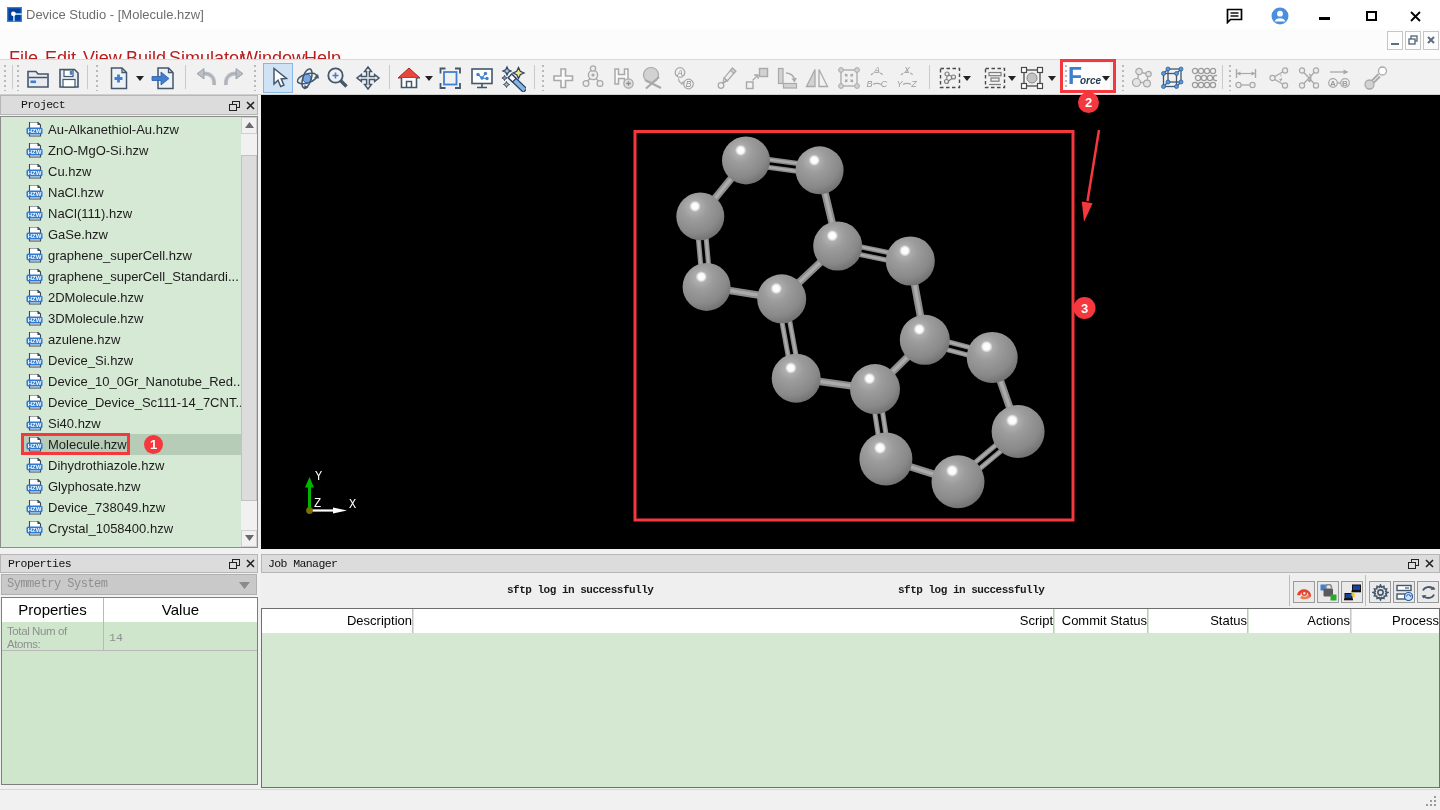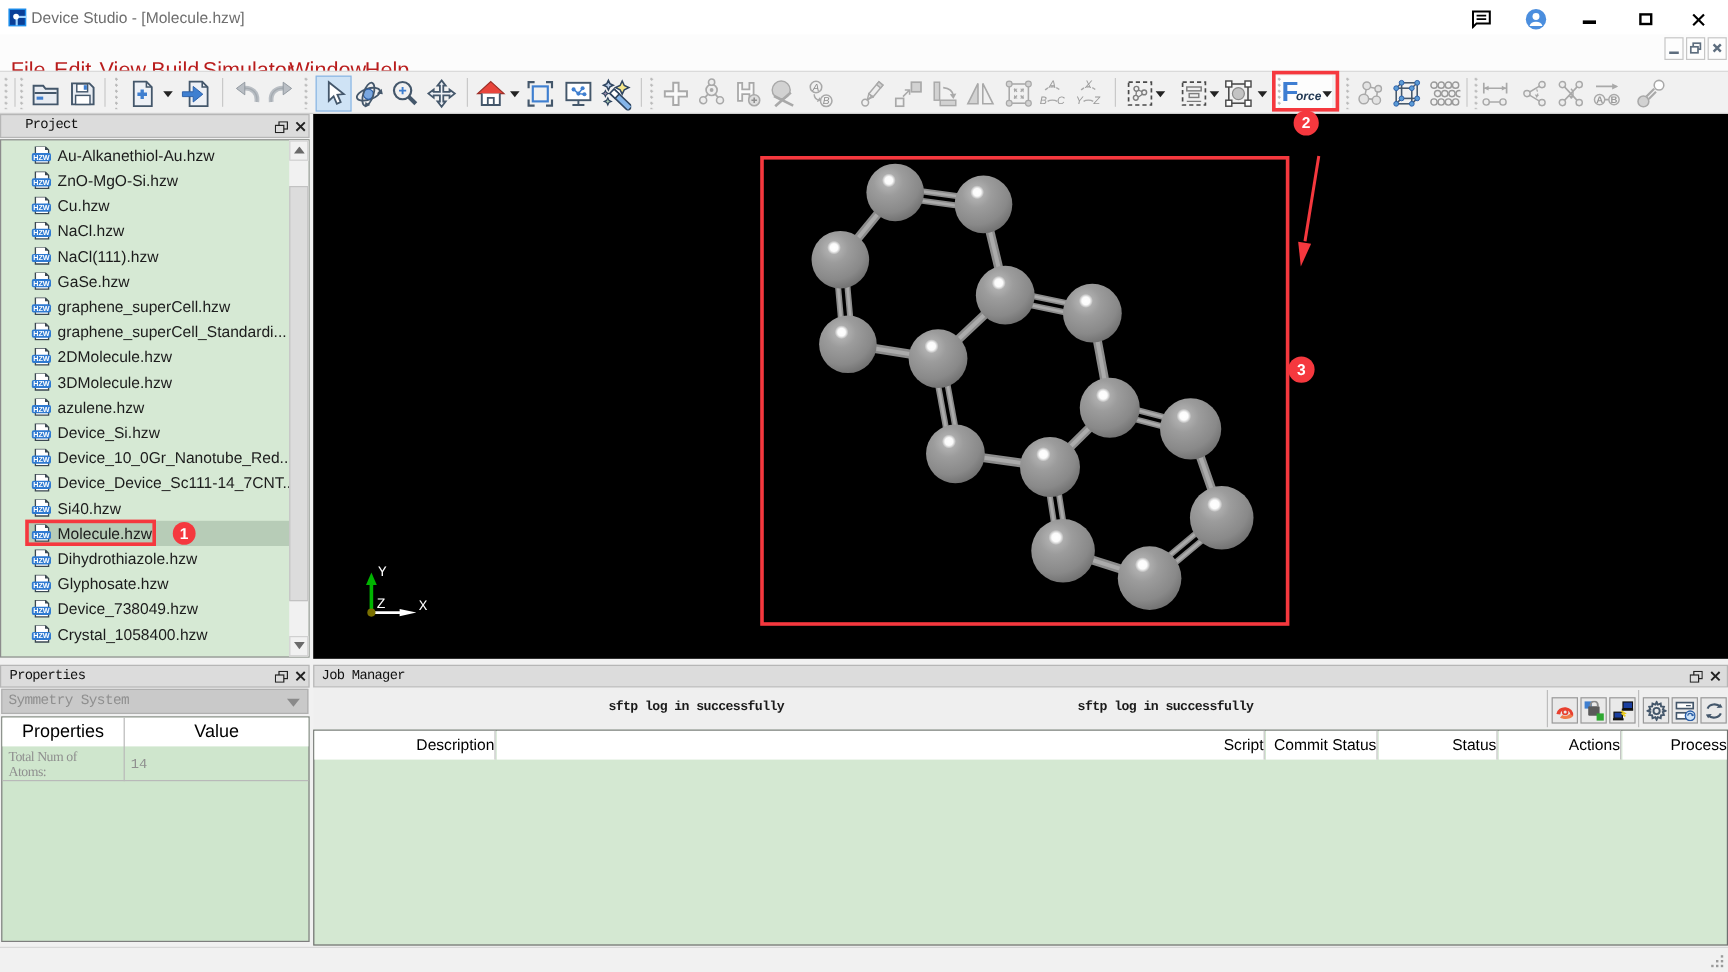--- a/index.html
+++ b/index.html
@@ -665,21 +665,21 @@
   <svg class="abs" style="right:6px;top:7px" width="11" height="8">
       <polygon points="0,0 11,0 5.5,7" fill="#8a8a8a"></polygon>
     </svg>
 </div>
 <div id="prop-table">
   <div class="abs" style="left:0;top:0;width:255px;height:24px;background:#fff"></div>
   <div class="abs" style="left:101px;top:0;width:1px;height:53px;background:#b9b9b9"></div>
   <div class="abs" style="left:0;top:0;width:101px;height:24px;font-size:15px;color:#000;text-align:center;line-height:24px">Properties</div>
   <div class="abs" style="left:102px;top:0;width:153px;height:24px;font-size:15px;color:#000;text-align:center;line-height:24px">Value</div>
   <div class="abs" style="left:0;top:24px;width:255px;height:29px;border-bottom:1px solid #b9b9b9"></div>
-  <div class="abs" style="left:5px;top:27px;font-family:Liberation Serif, serif;font-size:11.5px;letter-spacing:-0.4px;color:#8f8f8f;line-height:13px">Total Num of<br>Atoms:</div>
+  <div class="abs" style="left:5px;top:27px;font-family:Liberation Sans, sans-serif;font-size:11.5px;letter-spacing:-0.4px;color:#8f8f8f;line-height:13px">Total Num of<br>Atoms:</div>
   <div class="abs" style="left:107px;top:33px;font-family:'Liberation Mono',monospace;font-size:11.5px;color:#8f8f8f">14</div>
 </div>
 
 <div id="job-head">Job Manager<svg class="abs" style="left:1146px;top:4px" width="11" height="10">
       <rect x="3.5" y="0.5" width="7" height="6" fill="none" stroke="#222"></rect>
       <rect x="0.5" y="3.5" width="7" height="6" fill="#dcdcdc" stroke="#222"></rect>
     </svg><svg class="abs" style="left:1163px;top:4px" width="10" height="10">
       <path d="M1 1 l7 7 m0 -7 l-7 7" stroke="#222" stroke-width="1.6"></path>
     </svg></div>
 <div id="job-log">

